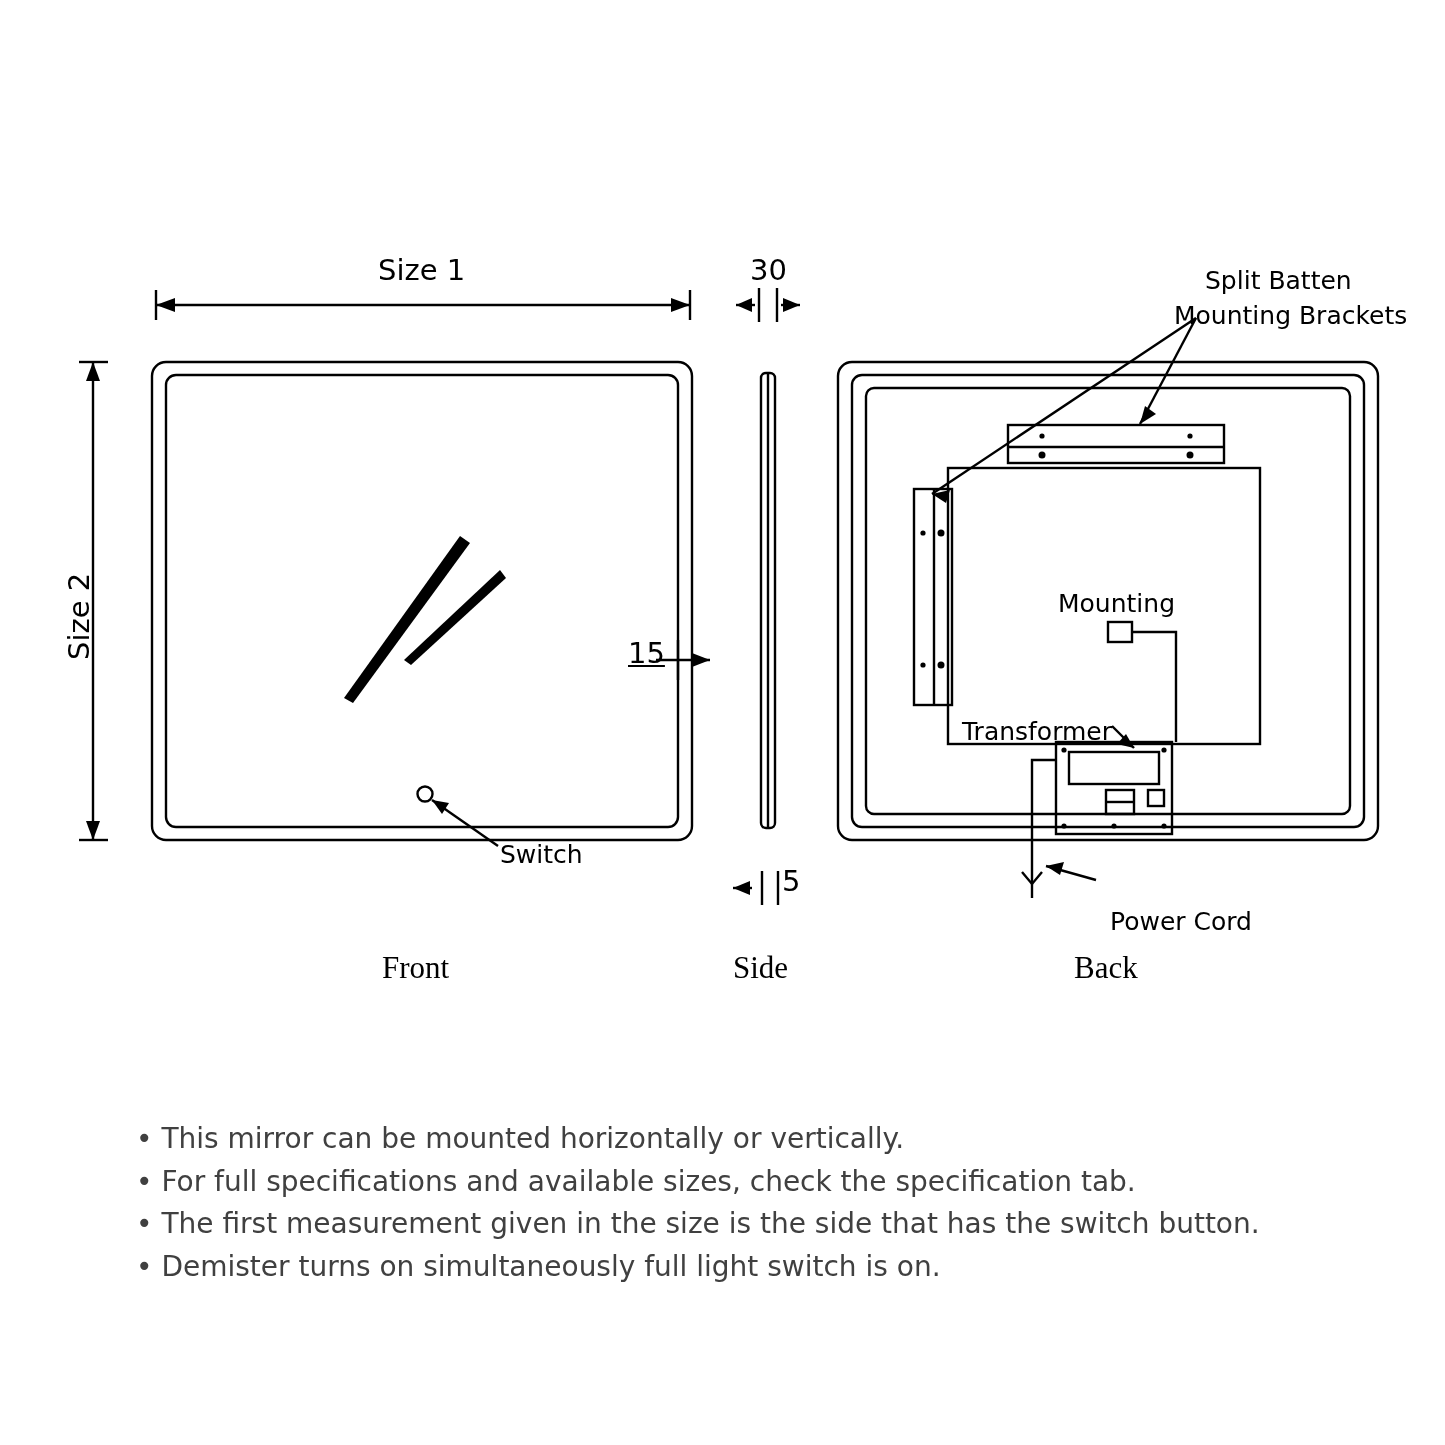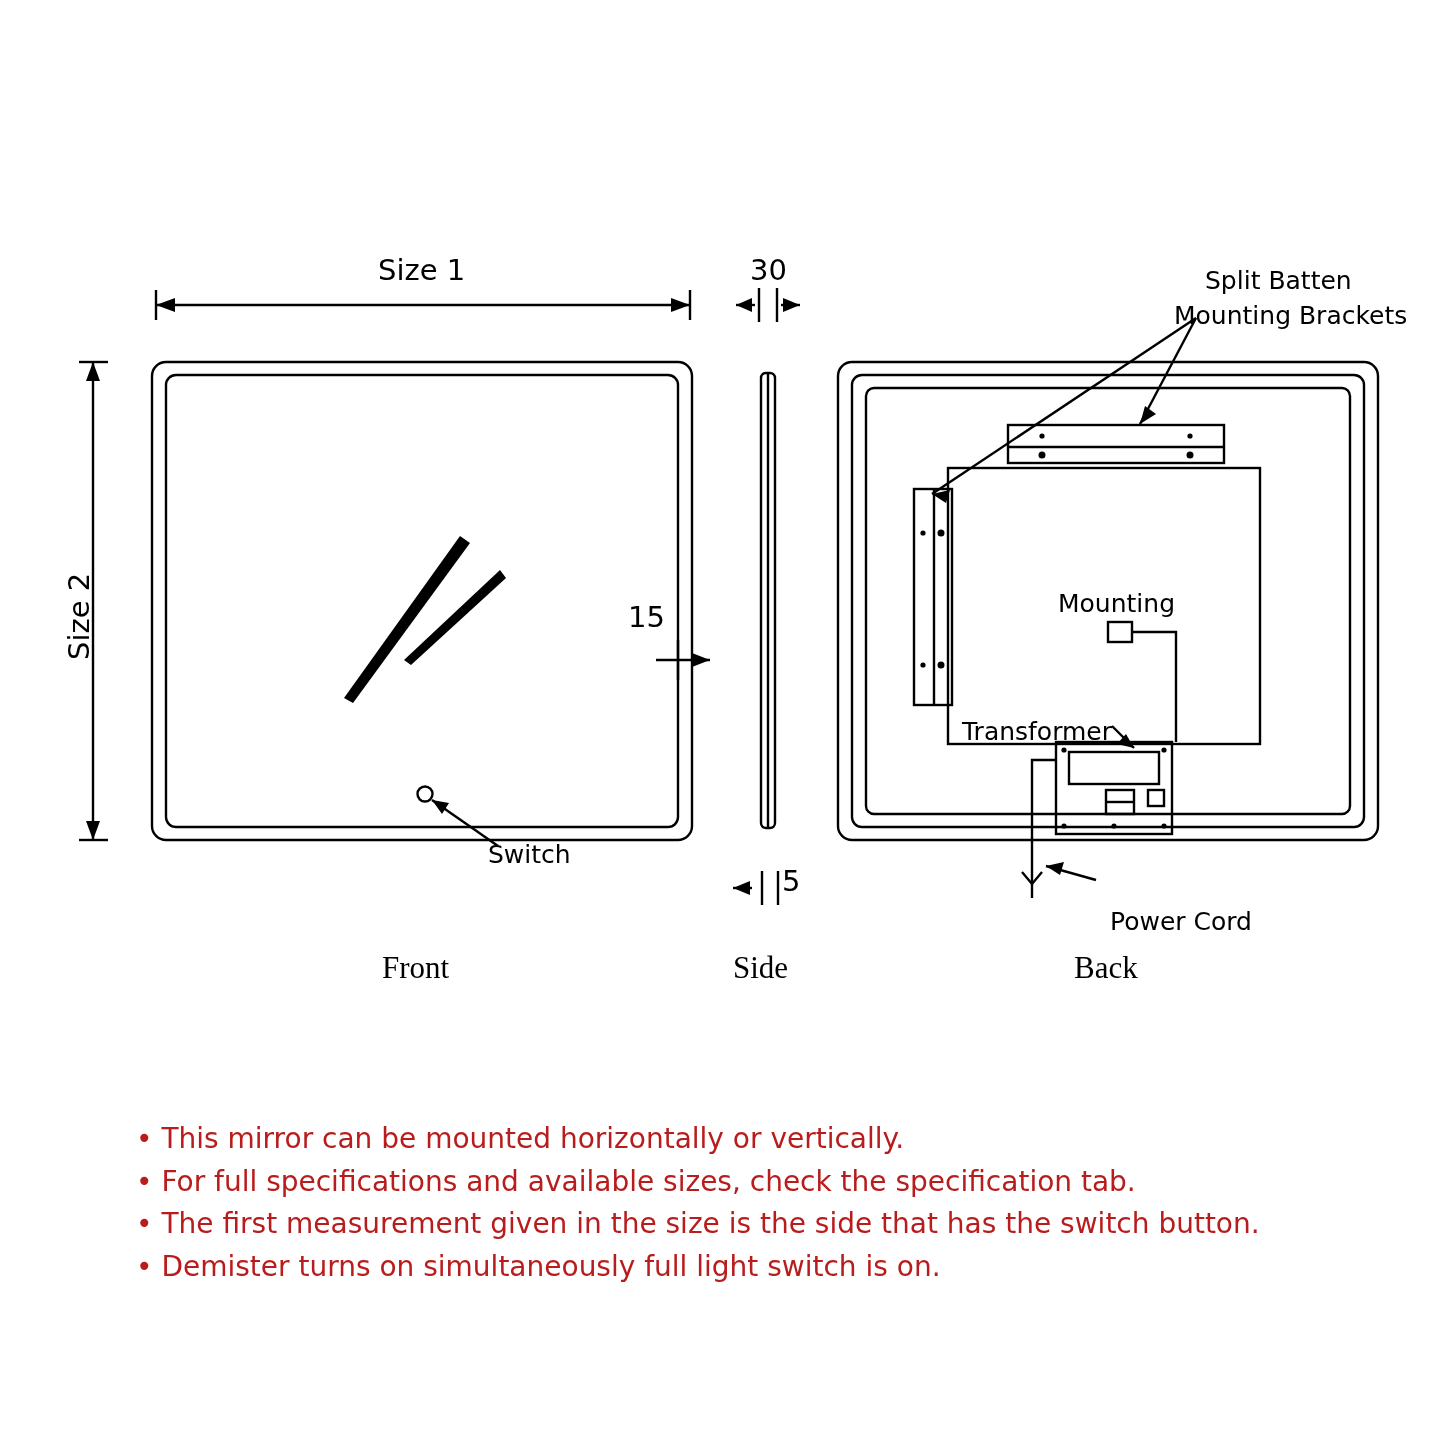--- a/index.html
+++ b/index.html
@@ -45,21 +45,21 @@
   }
   .notes {
     position: absolute;
     left: 136px;
     top: 1118px;
     width: 1240px;
   }
   .note-line {
     font-size: 28px;
     line-height: 1.52;
-    color: #b91c1c;
+    color: #404040;
     font-family: "DejaVu Sans", sans-serif;
     white-space: nowrap;
   }
   .rot-left {
     transform: rotate(-90deg);
     transform-origin: left top;
   }
 </style>
 </head>
 <body>
@@ -176,27 +176,27 @@
         <path d="M932,494 L950,490 L946,503 Z" fill="#000" stroke="none"></path>
       </g>
 
     </g>
   </svg>
 
   <div class="lbl dim-label" style="left:378px; top:255px;">Size 1</div>
 
   <div class="lbl dim-label rot-left" style="left:64px; top:660px;">Size 2</div>
 
-  <div class="lbl dim-label" style="left:628px; top:602px;">15</div>
+  <div class="lbl dim-label" style="left:628px; top:638px;text-decoration:underline;">15</div>
 
   <div class="lbl dim-label" style="left:750px; top:255px;">30</div>
 
   <div class="lbl dim-label" style="left:782px; top:866px;">5</div>
 
-  <div class="lbl callout-label" style="left:488px; top:841px;">Switch</div>
+  <div class="lbl callout-label" style="left:500px; top:841px;">Switch</div>
 
   <div class="lbl callout-label" style="left:1205px; top:267px;">Split Batten</div>
   <div class="lbl callout-label" style="left:1174px; top:302px;">Mounting Brackets</div>
 
   <div class="lbl callout-label" style="left:1058px; top:590px;">Mounting</div>
 
   <div class="lbl callout-label" style="left:962px; top:702px;margin-top:16px;">Transformer</div>
 
   <div class="lbl callout-label" style="left:1110px; top:908px;">Power Cord</div>
 

